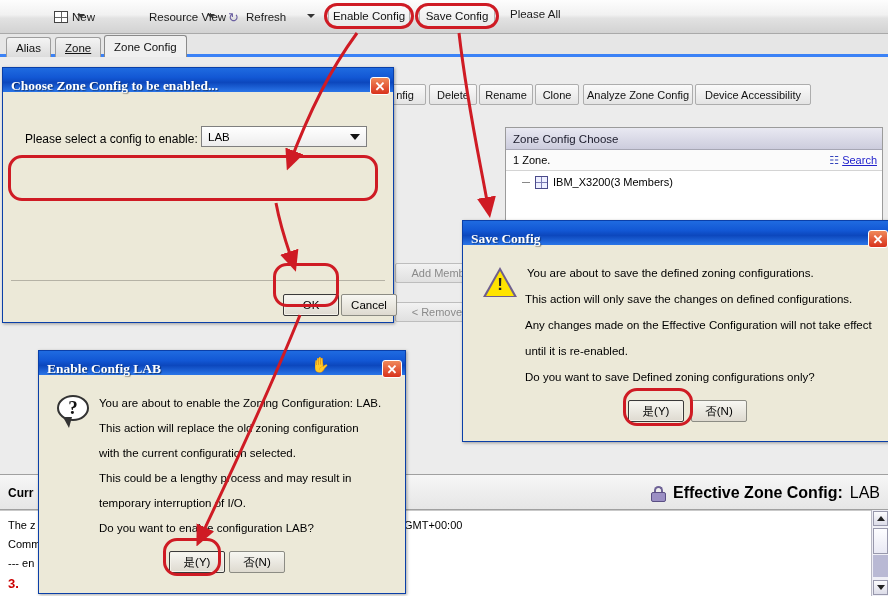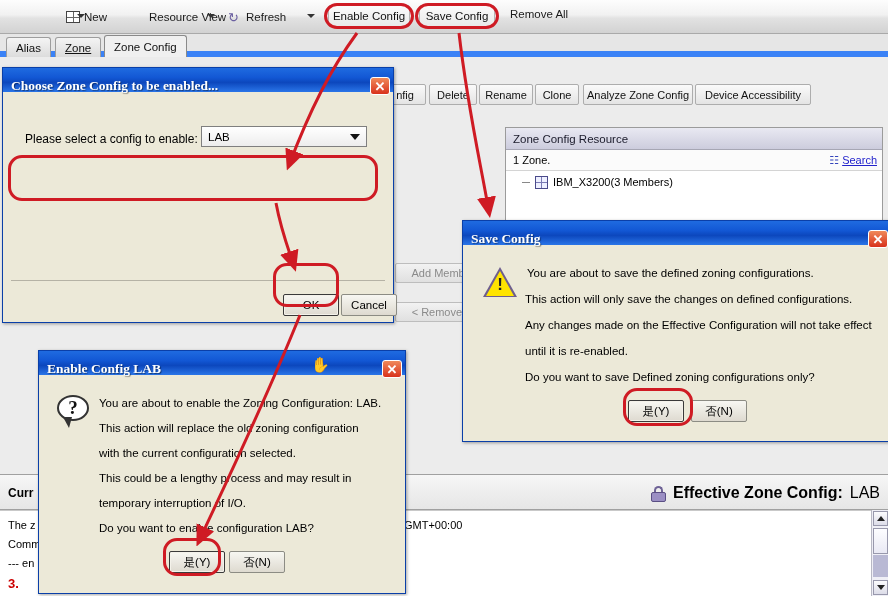--- a/index.html
+++ b/index.html
@@ -41,21 +41,21 @@
     padding: 0 8px; font-size: 11.5px; color: #111; white-space: nowrap;
     background: linear-gradient(to bottom,#fbfbfb,#e9e9e9);
     border: 1px solid #b4b4b4; border-radius: 2px;
   }
   .tb-plain {
     position: absolute; top: 8px; font-size: 11.5px; color: #1a1a1a; white-space: nowrap;
   }
 
   .tabstrip {
     position: absolute; left: 0; top: 34px; width: 888px; height: 23px;
-    background: #e6e6e6; border-bottom: 6px solid #3b82f6;
+    background: #e6e6e6; border-bottom: 3px solid #3b82f6;
   }
   .tab {
     position: absolute; top: 3px; height: 20px;
     display: flex; align-items: center; padding: 0 9px;
     font-size: 11.5px; color: #111;
     background: linear-gradient(to bottom,#f4f4f4,#dcdcdc);
     border: 1px solid #9d9d9d; border-bottom: none;
     border-radius: 3px 3px 0 0;
   }
   .tab.active {
@@ -271,21 +271,21 @@
     position: absolute; width: 16px; height: 18px;
     font-size: 15px; line-height: 1; color: #2b2b2b;
   }
 </style>
 </head>
 <body>
 
 <div id="screen">
 
   <div class="app-toolbar">
-    <div class="tb-item" style="left:34px;padding-left:32px;">
+    <div class="tb-item" style="left:22px;padding-left:32px;">
       <span style="display:inline-block;width:14px;height:12px;border:1px solid #444;background:#fff;position:relative;">
         <span style="position:absolute;left:0;right:0;top:5px;height:1px;background:#666;"></span>
         <span style="position:absolute;top:0;bottom:0;left:6px;width:1px;background:#666;"></span>
       </span>
       <span>New</span>
     </div>
     <div class="tb-caret" style="position:absolute;left:74px;top:14px;"></div>
 
     <div class="tb-item" style="left:106px;margin-left:43px;">
       <span>Resource View</span>
@@ -293,21 +293,21 @@
     <div class="tb-caret" style="position:absolute;left:204px;top:14px;"></div>
 
     <div class="tb-item" style="left:228px;">
       <span style="display:inline-block;width:14px;height:13px;color:#6a5fa0;font-size:13px;line-height:13px;">↻</span>
       <span>Refresh</span>
     </div>
     <div class="tb-caret" style="position:absolute;left:304px;top:14px;"></div>
 
     <div class="tb-btn" style="left:328px;width:82px;">Enable Config</div>
     <div class="tb-btn" style="left:419px;width:76px;">Save Config</div>
-    <div class="tb-plain" style="left:510px;">Remove All</div>
+    <div class="tb-plain" style="left:510px;">Please All</div>
   </div>
 
   <div class="tabstrip">
     <div class="tab" style="left:6px;">Alias</div>
     <div class="tab" style="left:55px;text-decoration:underline;">Zone</div>
     <div class="tab active" style="left:104px;">Zone Config</div>
   </div>
 
   <div class="content-area">
 
@@ -316,21 +316,21 @@
     <div class="act-btn" style="left:479px;top:27px;width:54px;">Rename</div>
     <div class="act-btn" style="left:535px;top:27px;width:44px;">Clone</div>
     <div class="act-btn" style="left:583px;top:27px;width:110px;">Analyze Zone Config</div>
     <div class="act-btn" style="left:695px;top:27px;width:116px;">Device Accessibility</div>
 
     <div class="side-btn" style="top:206px;">Add Member</div>
     <div class="side-btn" style="top:245px;">&lt; Remove M</div>
   </div>
 
   <div class="zcm-panel">
-    <div class="zcm-head">Zone Config Resource</div>
+    <div class="zcm-head">Zone Config Choose</div>
     <div class="zcm-sub">
       <span>1 Zone.</span>
       <span class="zcm-search">
         <span style="color:#3344bb;font-size:11px;">☷</span>
         <span class="lbl">Search</span>
       </span>
     </div>
     <div class="zcm-row">
       <span class="tree-dash"></span>
       <span class="grid-icon"></span>

